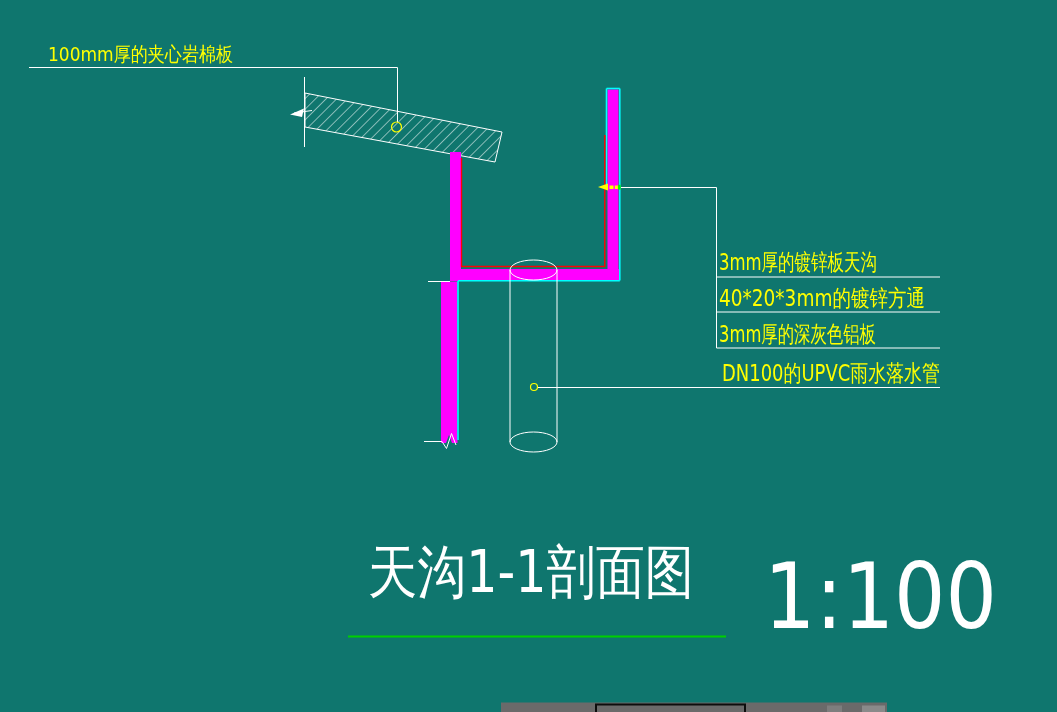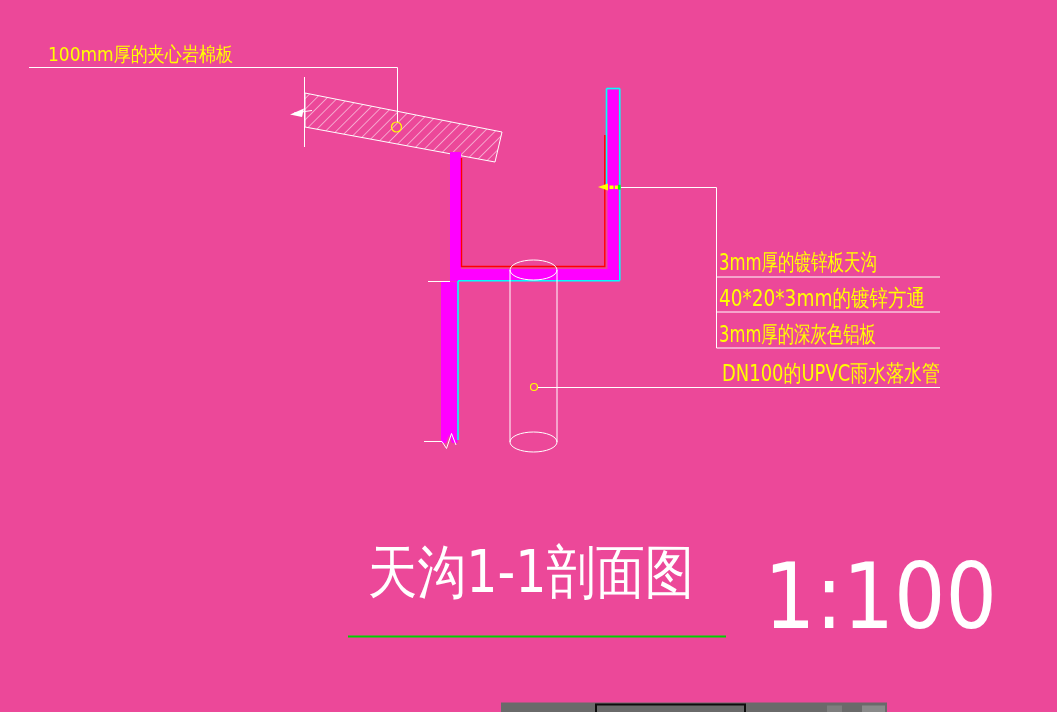--- a/index.html
+++ b/index.html
@@ -1,16 +1,16 @@
 <!DOCTYPE html>
 <html><head>
 <meta charset="utf-8">
 <style>
   html,body{margin:0;padding:0;background:#000;width:1057px;height:712px;overflow:hidden;}
-  .canvas{position:relative;width:1057px;height:712px;background:#ec4899;font-family:"DejaVu Sans",sans-serif;}
+  .canvas{position:relative;width:1057px;height:712px;background:#0f766e;font-family:"DejaVu Sans",sans-serif;}
   svg{position:absolute;left:0;top:0;}
   text{font-family:"DejaVu Sans","Liberation Sans",sans-serif;}
   .ylabel{fill:#FFFF00;}
   .wtext{fill:#FFFFFF;}
 </style>
 </head>
 <body>
 
 <div class="canvas">
 <svg width="1057" height="712" viewBox="0 0 1057 712">

